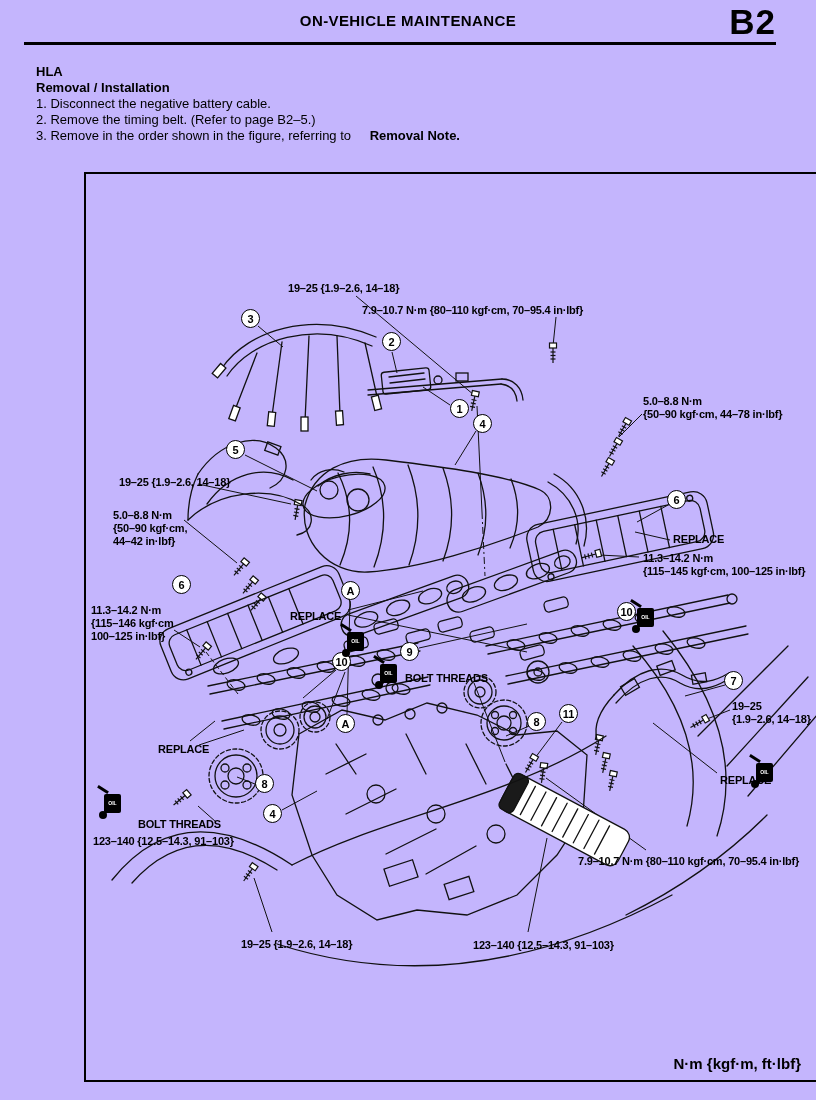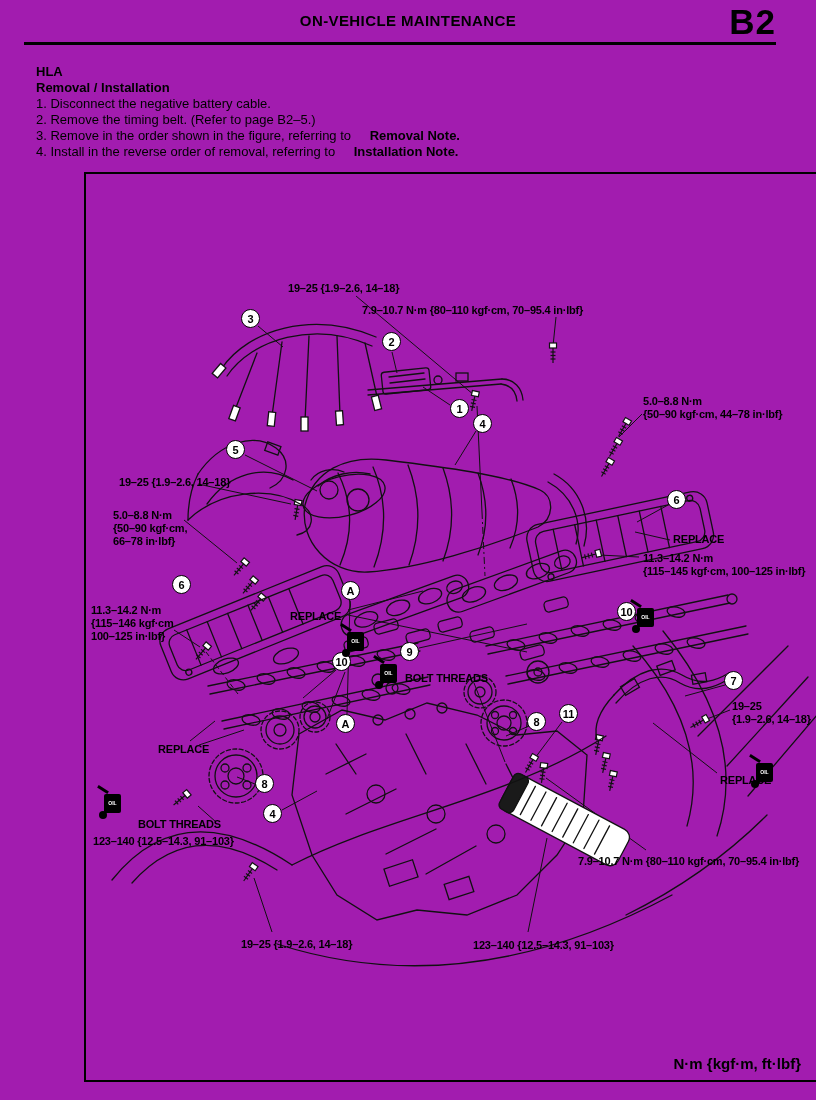--- a/index.html
+++ b/index.html
@@ -1,16 +1,16 @@
 <!DOCTYPE html>
 <html><head>
 <meta charset="utf-8">
 <style>
   html,body{margin:0;padding:0;background:#fff;}
-  .page{position:relative;width:816px;height:1100px;background:#a21caf;color:#000;
+  .page{position:relative;width:816px;height:1100px;background:#c4b5fd;color:#000;
         font-family:"Liberation Sans",sans-serif;overflow:hidden;}
   
   .title{position:absolute;top:12px;left:0;width:100%;text-align:center;
          font-size:15px;font-weight:bold;letter-spacing:.4px;}
   .pagecode{position:absolute;top:2px;right:40px;font-size:35px;font-weight:bold;letter-spacing:1px;}
   .header-rule{position:absolute;top:42px;left:24px;width:752px;height:3px;background:#000;}
   
   .intro{position:absolute;top:64px;left:36px;font-size:13px;line-height:16px;}
   .intro .h{font-weight:bold;}
   .intro b{font-weight:bold;margin-left:15px;}
@@ -40,21 +40,20 @@
   <div class="pagecode">B2</div>
   <div class="header-rule"></div>
 
   <div class="intro">
     <div class="h">HLA</div>
     <div class="h">Removal / Installation</div>
     <div id="steps">
         <div><span>1. Disconnect the negative battery cable.</span></div>
         <div><span>2. Remove the timing belt. (Refer to page B2–5.)</span></div>
         <div><span>3. Remove in the order shown in the figure, referring to </span><b>Removal Note.</b></div>
-        <div><span>4. Install in the reverse order of removal, referring to </span><b>Installation Note.</b></div>
       </div>
   </div>
 
   <div class="figure">
 
     <svg class="art" width="732" height="906" viewBox="0 0 732 906">
       <defs>
         <g id="bolt" stroke="#111" fill="#fff" stroke-width="1.2">
           <rect x="-3.5" y="-9" width="7" height="5"></rect>
           <line x1="0" y1="-4" x2="0" y2="11"></line>
@@ -358,21 +357,21 @@
         <div class="torque-label" style="left: 557px; top: 378px;">
           <div>11.3–14.2 N·m</div>
           <div>{115–145 kgf·cm, 100–125 in·lbf}</div>
         </div>
         <div class="torque-label" style="left: 33px; top: 302px;">
           <div>19–25 {1.9–2.6, 14–18}</div>
         </div>
         <div class="torque-label" style="left: 27px; top: 335px;">
           <div>5.0–8.8 N·m</div>
           <div>{50–90 kgf·cm,</div>
-          <div>66–78 in·lbf}</div>
+          <div>44–42 in·lbf}</div>
         </div>
         <div class="torque-label" style="left: 5px; top: 430px;">
           <div>11.3–14.2 N·m</div>
           <div>{115–146 kgf·cm</div>
           <div>100–125 in·lbf}</div>
         </div>
         <div class="torque-label" style="left: 204px; top: 436px;">
           <div>REPLACE</div>
         </div>
         <div class="torque-label" style="left: 319px; top: 498px;">

